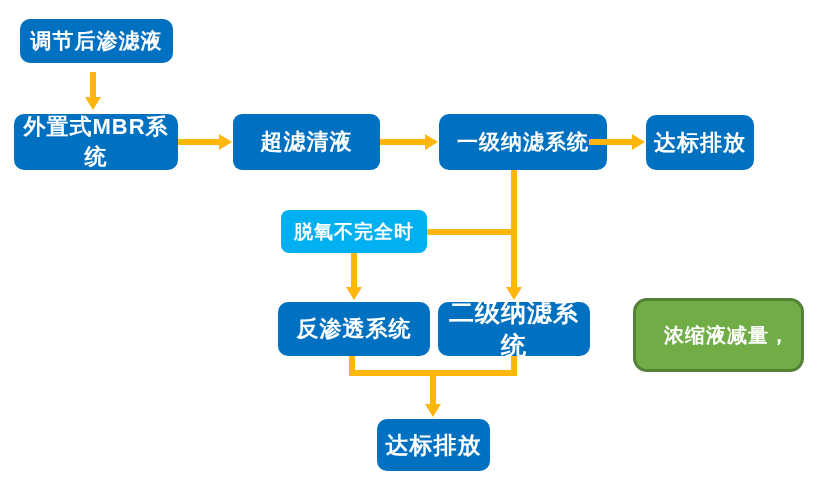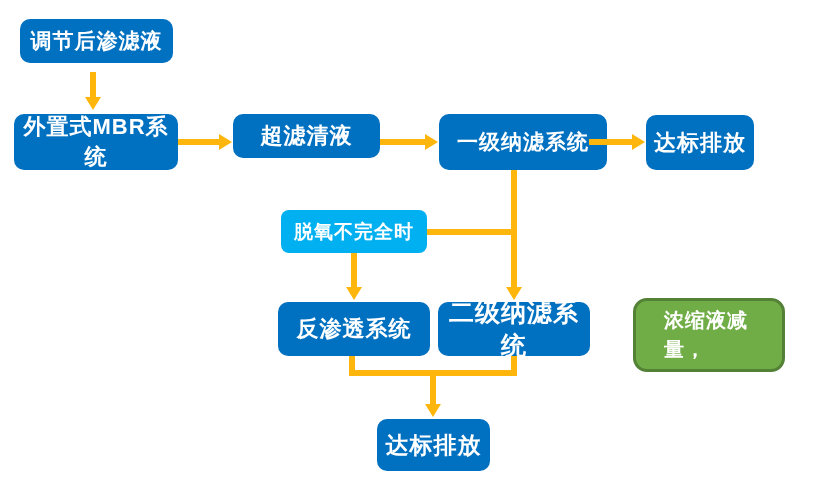--- a/index.html
+++ b/index.html
@@ -61,28 +61,28 @@
   }
   .head-right {
     border-top: 8px solid transparent;
     border-bottom: 8px solid transparent;
     border-left: 13px solid var(--arrow, #ffb60c);
   }
 
   
   #n-adjusted   { left: 20px;  top: 19px;  width: 153px; height: 44px; font-size: 21px; }
   #n-mbr        { left: 14px;  top: 114px; width: 164px; height: 56px; font-size: 22px; }
-  #n-uf         { left: 233px; top: 114px; width: 147px; height: 44px; font-size: 22px; }
+  #n-uf         { left: 233px; top: 114px; width: 147px; height: 56px; font-size: 22px; border-radius: 9px; }
   #n-nf1        { left: 439px; top: 114px; width: 168px; height: 56px; font-size: 21px; }
   #n-discharge1 { left: 646px; top: 115px; width: 108px; height: 55px; font-size: 22px; }
   #n-cond       { left: 281px; top: 210px; width: 146px; height: 43px; font-size: 19px; }
   #n-ro         { left: 278px; top: 302px; width: 152px; height: 54px; font-size: 22px; }
   #n-nf2        { left: 438px; top: 302px; width: 152px; height: 54px; font-size: 25px; }
   #n-discharge2 { left: 377px; top: 419px; width: 113px; height: 52px; font-size: 23px; }
-  #n-green      { left: 633px; top: 298px; width: 152px; height: 74px; font-size: 20px; }
+  #n-green      { left: 633px; top: 298px; width: 171px; height: 74px; font-size: 20px; }
 </style>
 </head>
 <body>
 
 <div class="canvas">
 
   <div class="node blue" id="n-adjusted">
     <span>调节后渗滤液</span>
   </div>
 

